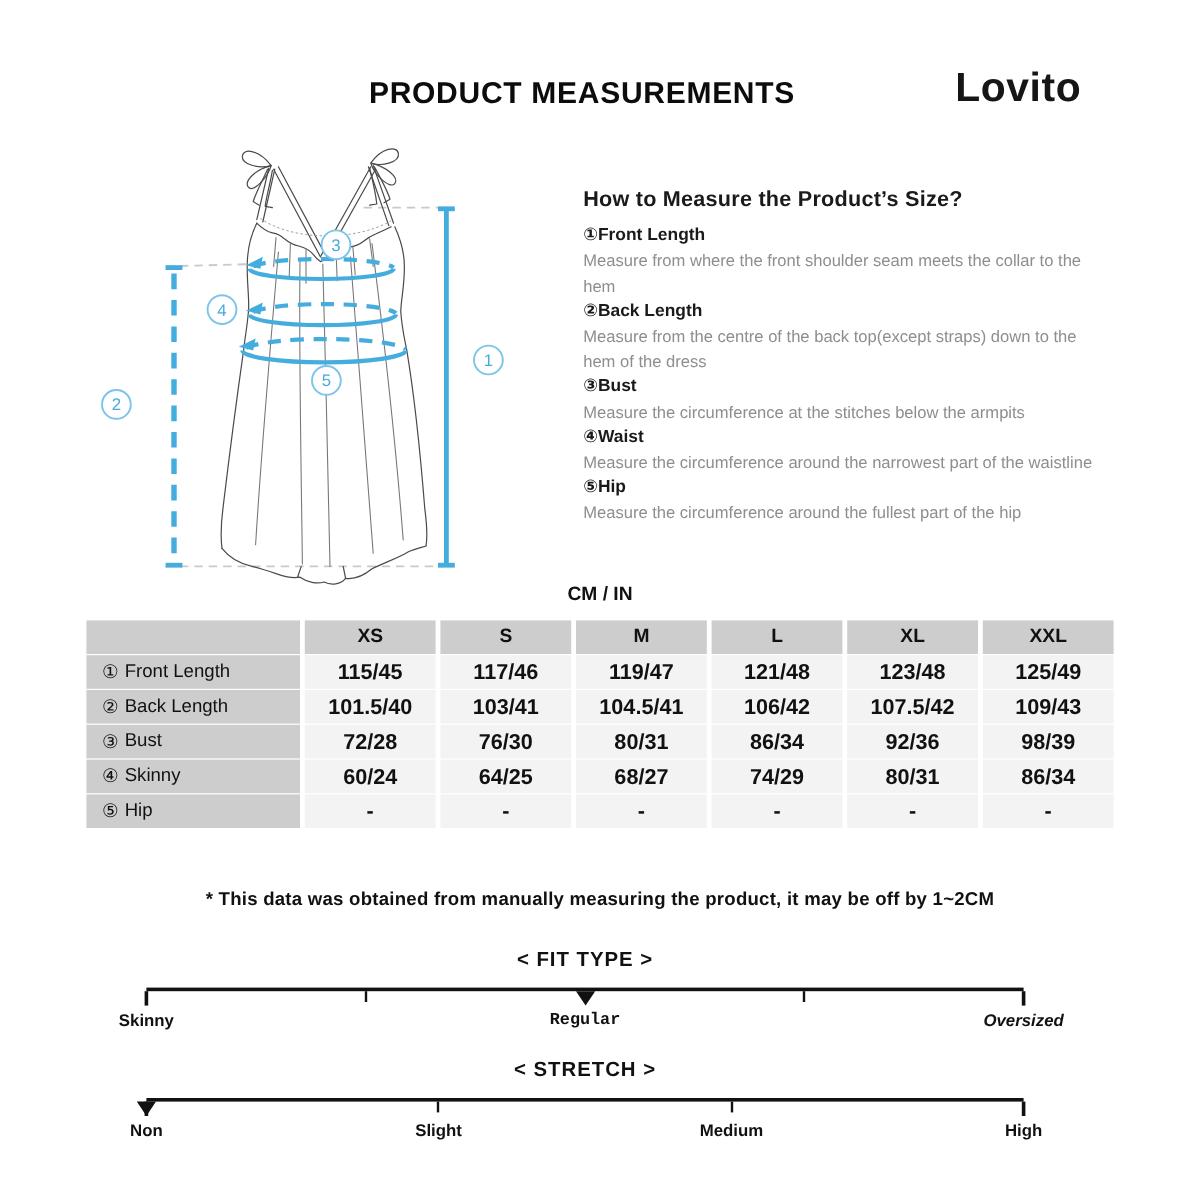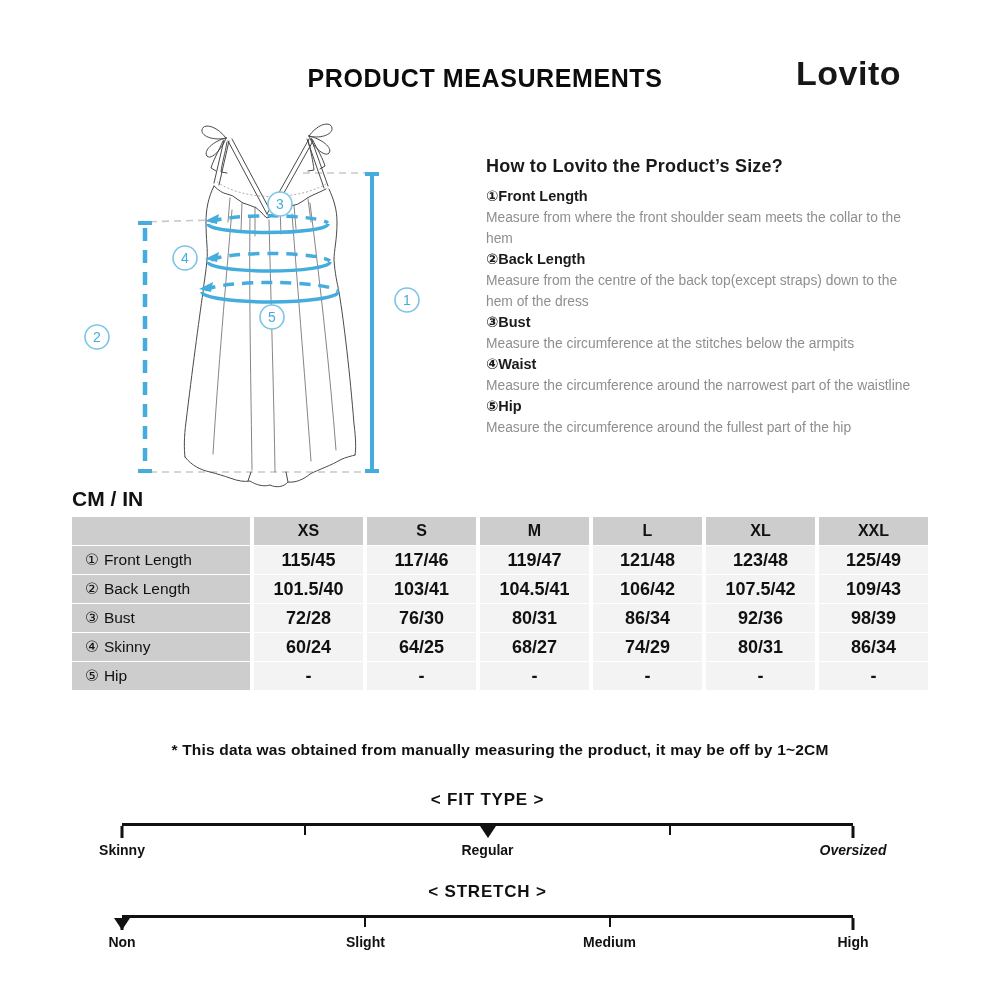--- a/index.html
+++ b/index.html
@@ -36,22 +36,22 @@
   .mk-circle{fill:#fff;stroke:var(--marker-stroke);stroke-width:1.6;}
   .mk-text{fill:var(--accent-cyan);font-size:14px;text-anchor:middle;}
 
   
   .howto{position:absolute;left:486px;top:156px;width:430px;}
   .howto h2{font-size:18px;font-weight:bold;color:#1a1a1a;margin-bottom:9px;letter-spacing:.2px;}
   .hi-title{font-size:14.5px;font-weight:bold;color:#1a1a1a;line-height:21px;}
   .hi-desc{font-size:13.8px;color:var(--desc-gray);line-height:21px;}
 
   
-  .units{position:absolute;top:487px;left:72px;width:856px;text-align:left;
-         font-weight:bold;font-size:21px;}
+  .units{position:absolute;top:487px;left:72px;width:856px;text-align:center;
+         font-weight:bold;font-size:16px;}
   .size-table{position:absolute;left:72px;top:517px;width:856px;display:grid;
               grid-template-columns:178px repeat(6,1fr);gap:1px 4px;grid-auto-rows:28px;}
   .cell{display:flex;align-items:center;justify-content:center;font-size:18px;}
   .cell.corner,.cell.head,.cell.label{background:var(--table-gray);}
   .cell.head{font-weight:bold;font-size:16px;}
   .cell.label{justify-content:flex-start;padding-left:13px;font-size:15.5px;}
   .cell.label .cnum{margin-right:5px;}
   .cell.val{background:var(--cell-gray);font-weight:bold;}
 
   
@@ -172,21 +172,21 @@
       <circle class="mk-circle" cx="105" cy="148" r="12"></circle>
       <text class="mk-text" x="105" y="153">4</text>
     </g>
     <g>
       <circle class="mk-circle" cx="192" cy="207" r="12"></circle>
       <text class="mk-text" x="192" y="212">5</text>
     </g>
   </svg>
 
   <div class="howto">
-    <h2>How to Lovito the Product’s Size?</h2>
+    <h2>How to Measure the Product’s Size?</h2>
     <div>
         <div class="hi-title">①Front Length</div>
         <div class="hi-desc">Measure from where the front shoulder seam meets the collar to the hem</div>
         <div class="hi-title">②Back Length</div>
         <div class="hi-desc">Measure from the centre of the back top(except straps) down to the hem of the dress</div>
         <div class="hi-title">③Bust</div>
         <div class="hi-desc">Measure the circumference at the stitches below the armpits</div>
         <div class="hi-title">④Waist</div>
         <div class="hi-desc">Measure the circumference around the narrowest part of the waistline</div>
         <div class="hi-title">⑤Hip</div>
@@ -263,21 +263,21 @@
         <div class="scale-title">&lt; FIT TYPE &gt;</div>
         <div class="scale-line">
           <div class="tick end" style="left: 0%;"></div>
           <div class="tick mid" style="left: 25%;"></div>
           <div class="tick mid" style="left: 75%;"></div>
           <div class="tick end" style="left: 100%;"></div>
           <div class="tri" style="left: 50%;"></div>
         </div>
         <div class="scale-labels">
           <div class="scale-label" style="left: 0%;">Skinny</div>
-          <div class="scale-label" style="left: 50%;">Regular</div>
+          <div class="scale-label" style="left: 50%; font-family: Liberation Mono, monospace;">Regular</div>
           <div class="scale-label" style="left: 100%; font-style: italic;">Oversized</div>
         </div>
       </div>
       <div class="scale scale-stretch">
         <div class="scale-title">&lt; STRETCH &gt;</div>
         <div class="scale-line">
           <div class="tick end" style="left: 0%;"></div>
           <div class="tick mid" style="left: 33.3%;"></div>
           <div class="tick mid" style="left: 66.7%;"></div>
           <div class="tick end" style="left: 100%;"></div>

